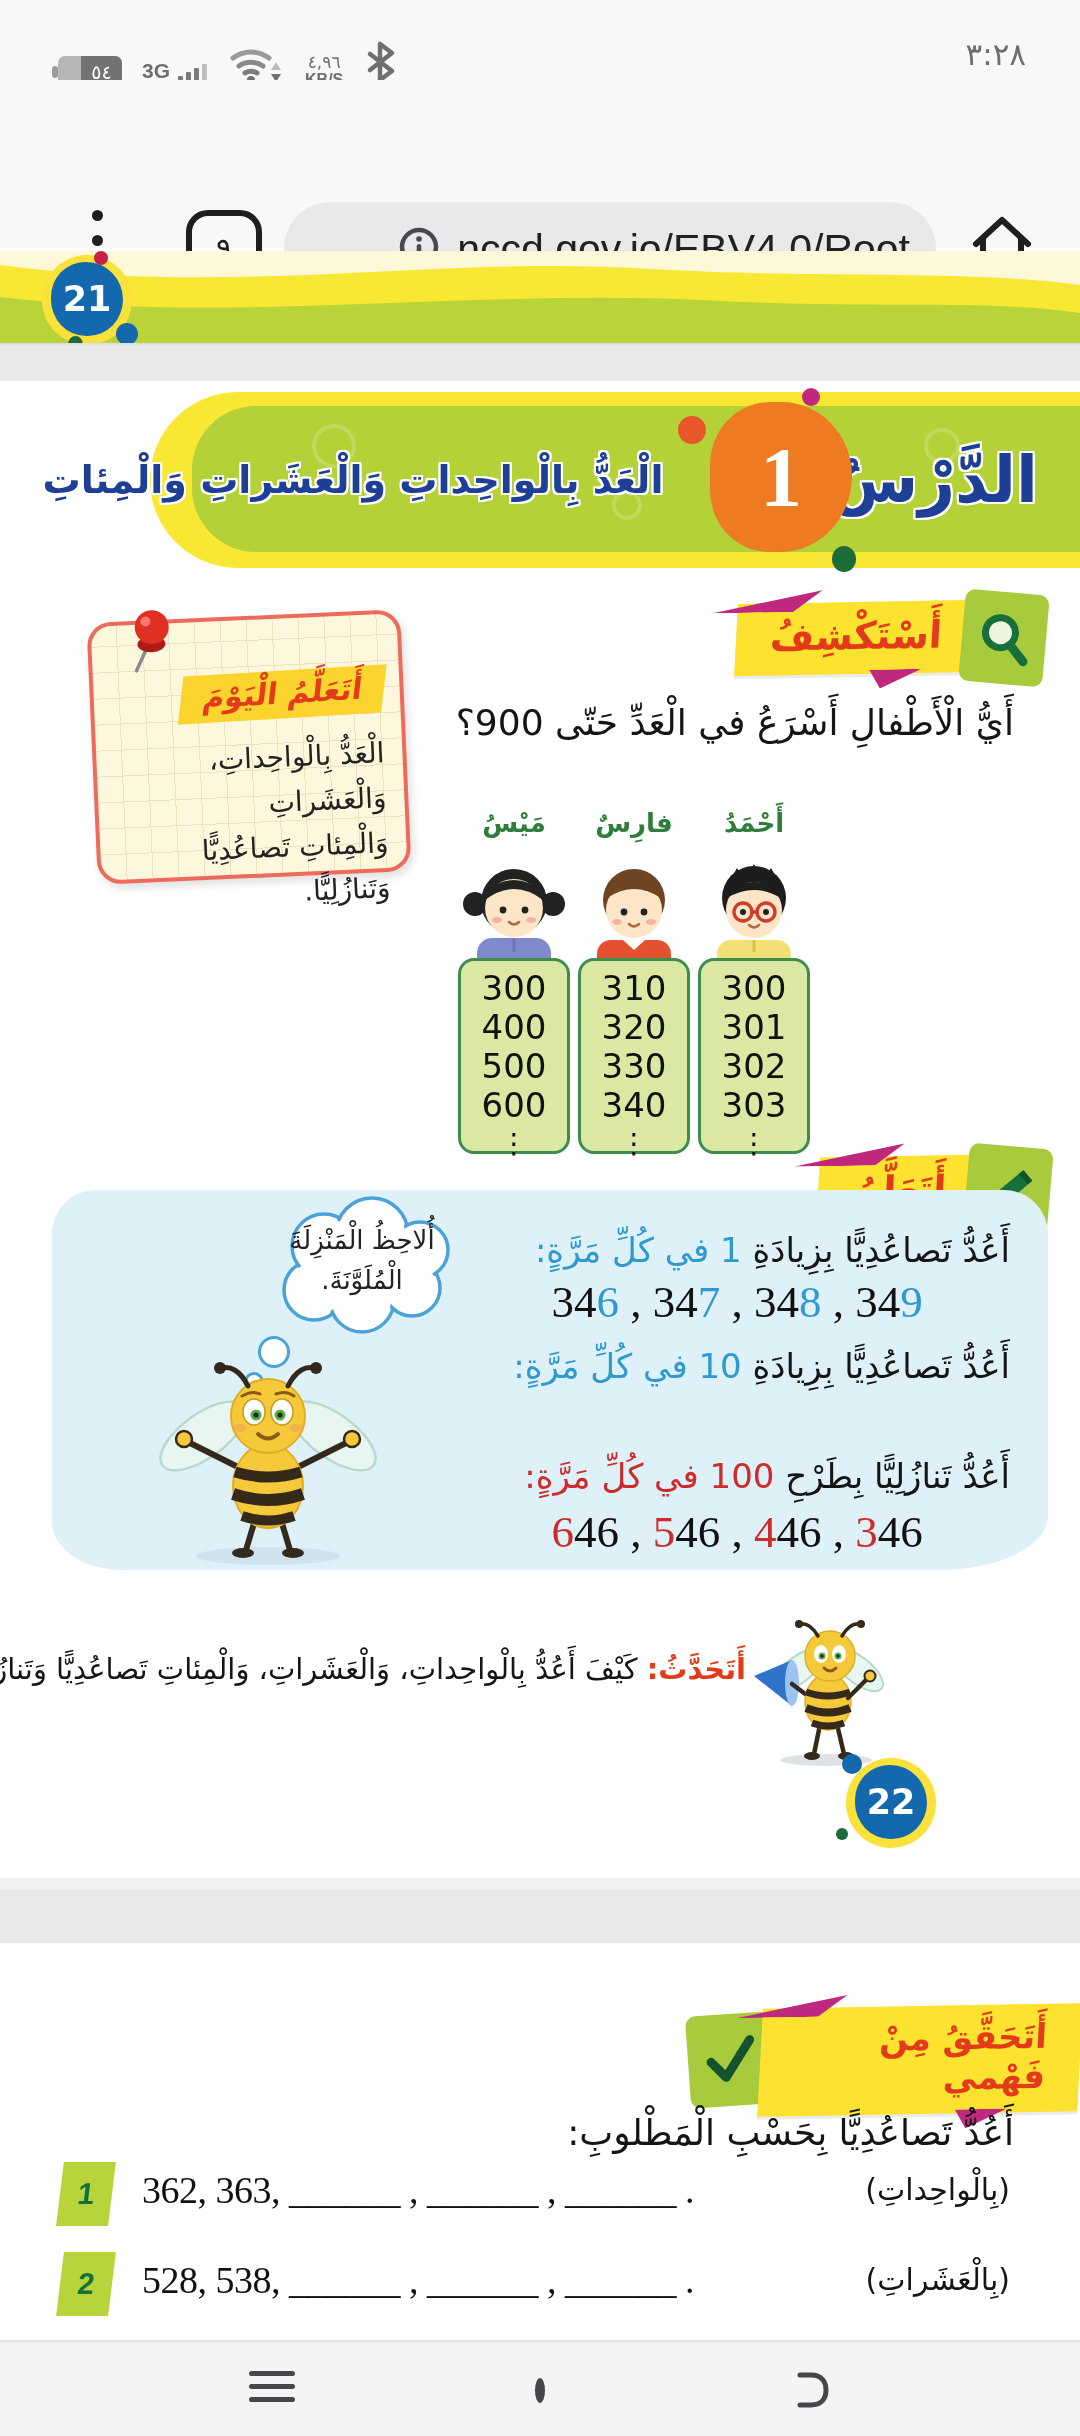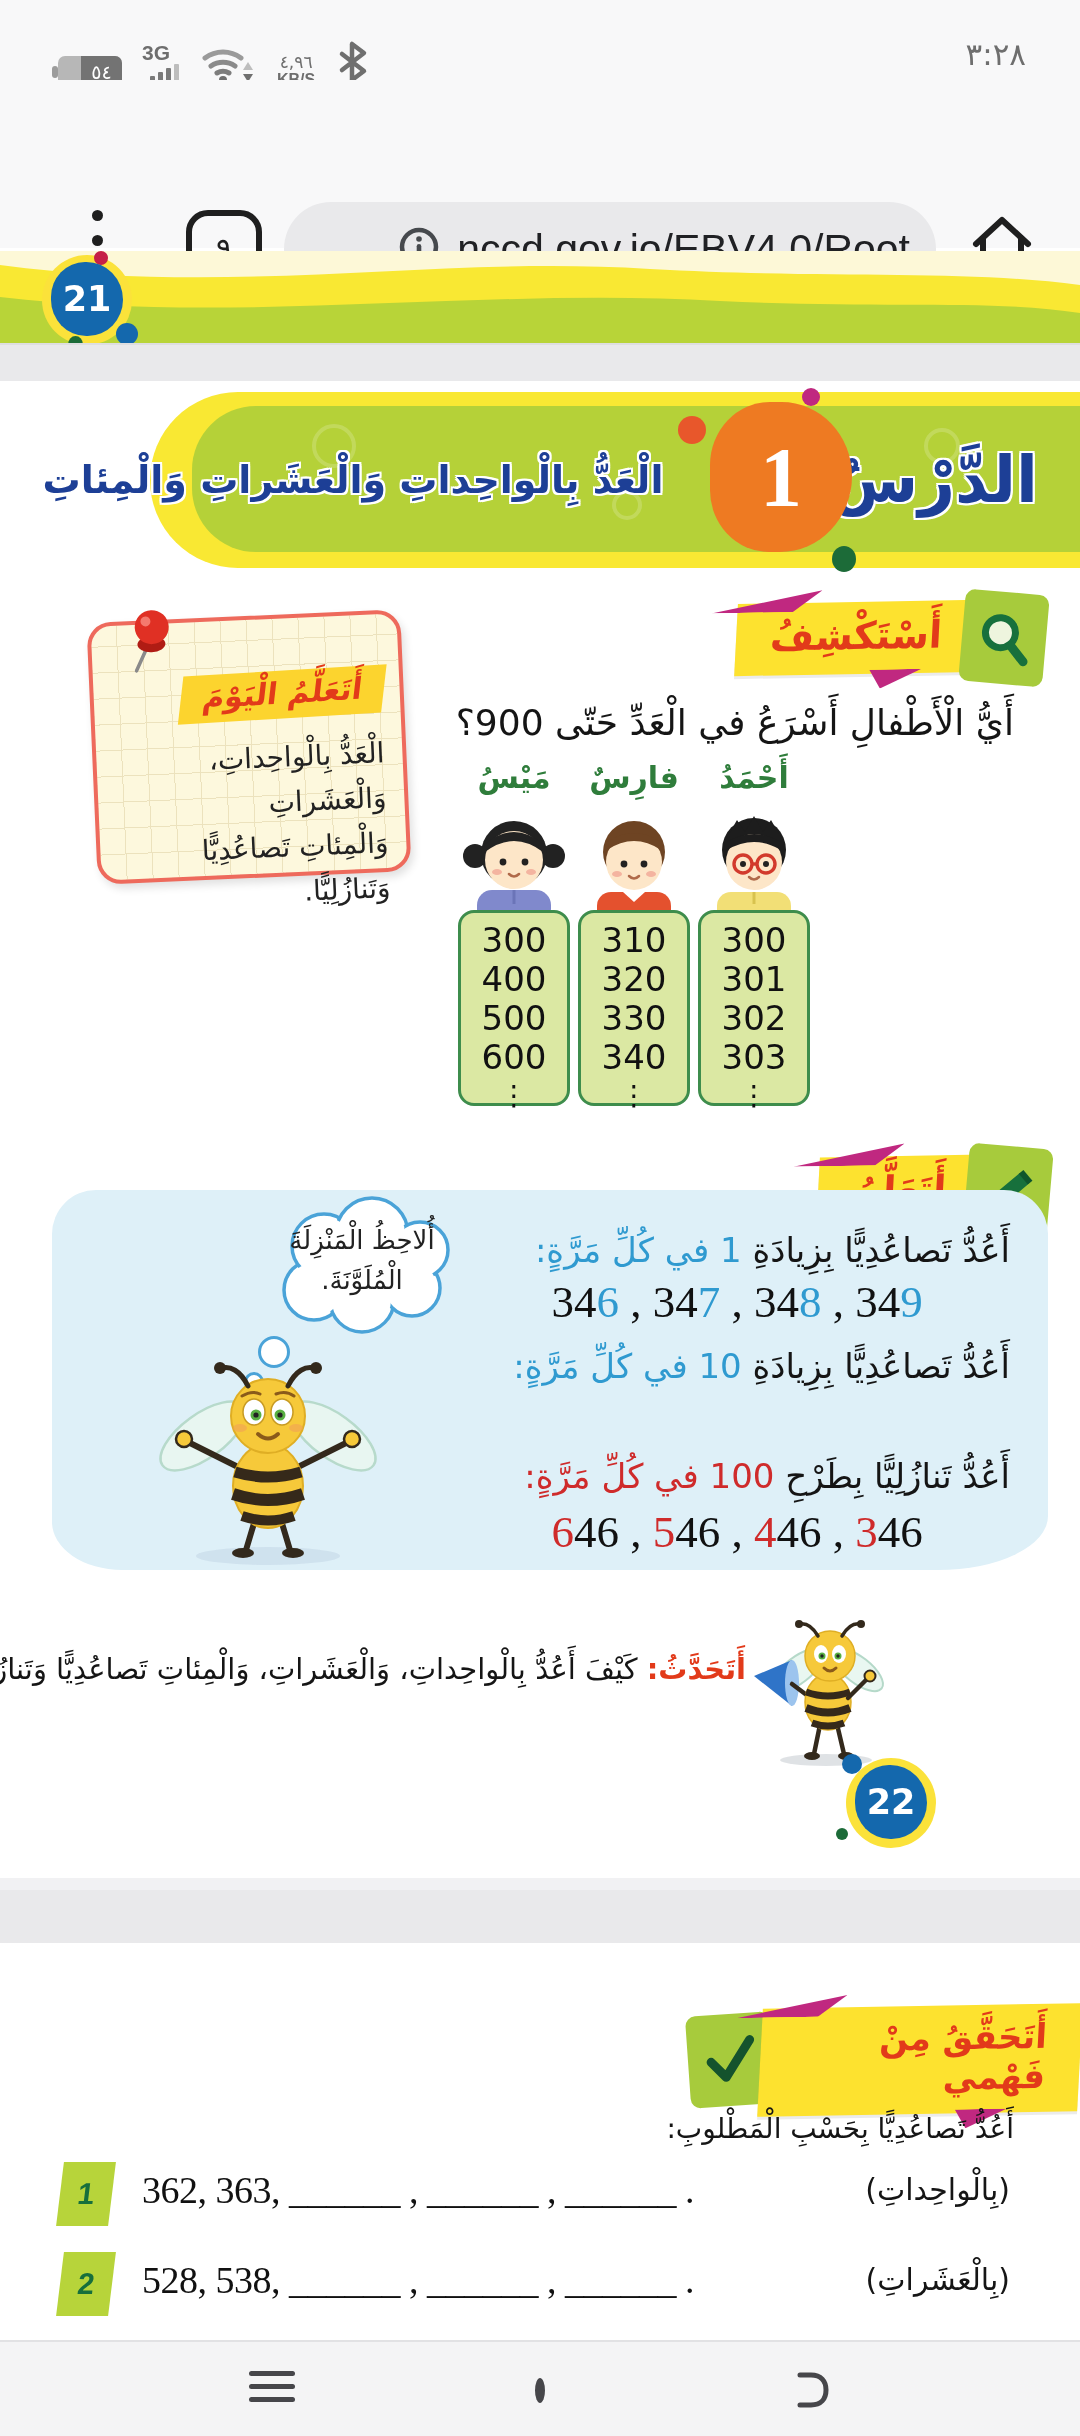--- a/index.html
+++ b/index.html
@@ -14,21 +14,21 @@
   .screen{ position:relative; width:1080px; height:2436px; background:#fff; overflow:hidden; margin:0 auto; }
   .ar{ font-family:"DejaVu Sans",sans-serif; direction:rtl; }
 
   
   .status-bar{ position:absolute; left:0; top:0; width:1080px; height:80px; background:#f8f8f9; }
   .sb-left{ position:absolute; left:58px; top:40px; display:flex; align-items:flex-end; gap:20px; color:var(--c-status); }
   .bat{ position:relative; width:64px; height:32px; border-radius:7px; overflow:visible; display:flex; background:#b7b7b7; }
   .bat::after{ content:''; position:absolute; left:-6px; top:10px; width:6px; height:12px; background:#9c9c9c; border-radius:3px; }
   .bat .lo{ width:36%; border-radius:7px 0 0 7px; }
   .bat .hi{ flex:1; background:#737373; border-radius:0 7px 7px 0; color:#fff; font-size:19px; display:flex; align-items:center; justify-content:center; }
-  .net{ display:flex; flex-direction:column; align-items:flex-start; }
+  .net{ display:flex; flex-direction:row; align-items:flex-start; }
   .net .g3{ font-size:21px; font-weight:bold; line-height:18px; font-family:"Liberation Sans",sans-serif; }
   .bars{ display:flex; align-items:flex-end; gap:3px; margin-top:2px; }
   .bars i{ display:block; width:5px; background:#7a7a7a; border-radius:1px; }
   .bars i:nth-child(1){height:8px}.bars i:nth-child(2){height:12px}.bars i:nth-child(3){height:16px}
   .bars i:nth-child(4){height:20px}.bars i:nth-child(5){height:24px;background:#bdbdbd}
   .rate{ text-align:center; line-height:17px; font-size:17px; }
   .rate .unit{ font-size:16px; font-weight:bold; font-family:"Liberation Sans",sans-serif; }
   .sb-time{ position:absolute; right:54px; top:36px; font-size:31px; color:var(--c-status); }
 
   
@@ -75,21 +75,21 @@
   .lb-yellow::before{ content:''; position:absolute; top:-17px; left:-26px; width:110px; height:26px; background:var(--magenta); clip-path:polygon(0 100%,100% 18%,74% 100%); }
   .lb-yellow::after{ content:''; position:absolute; bottom:-15px; right:22%; width:58px; height:19px; background:var(--magenta); clip-path:polygon(10% 0,100% 0,30% 100%); }
   .lb-icon{ width:84px; height:92px; background:var(--bgreen); border-radius:10px; display:flex; align-items:center; justify-content:center; flex:none; }
   .lb-icon.right{ margin-left:-14px; transform:rotate(5deg); }
   .lb-icon.left{ margin-right:-12px; transform:rotate(-4deg); }
 
   
   .question{ position:absolute; right:66px; top:702px; width:760px; font-size:36px; color:#151515; text-align:right; }
   .kids{ position:absolute; left:458px; top:760px; width:352px; height:388px; }
   .kid-col{ position:absolute; top:0; width:112px; }
-  .kid-name{ height:44px; text-align:center; font-size:30px; font-weight:bold; color:var(--ngreen); }
+  .kid-name{ height:44px; text-align:center; font-size:26px; font-weight:bold; color:var(--ngreen);margin-top:48px; }
   .kid-fig{ display:block; margin:0 auto -14px; position:relative; z-index:0; }
   .num-card{ position:relative; z-index:1; width:112px; height:196px; background:var(--cardbg); border:3px solid var(--cardbr); border-radius:16px; text-align:center; padding-top:8px; font-size:34px; line-height:39px; color:#111; }
   .vdots{ font-size:28px; line-height:30px; margin-top:4px; color:#111; font-family:"DejaVu Sans",sans-serif; }
 
   
   .note{ position:absolute; left:92px; top:616px; width:314px; height:262px; background:var(--notebg);
     background-image:repeating-linear-gradient(0deg,transparent 0 25px,#ece2bd 25px 26px),repeating-linear-gradient(90deg,transparent 0 25px,#ece2bd 25px 26px);
     border:4px solid var(--notebr); border-radius:24px; transform:rotate(-2.5deg); box-shadow:3px 5px 8px rgba(0,0,0,.12); }
   .note-banner{ position:absolute; right:16px; top:52px; background:#fcd42e; color:var(--bred); font-weight:bold; font-size:30px; padding:5px 22px 8px; transform:skewX(-10deg) rotate(-1deg); }
   .note-text{ position:absolute; right:18px; left:12px; top:116px; font-size:28px; line-height:45px; color:#222; text-align:right; }
@@ -111,21 +111,21 @@
   .trail3{ position:absolute; left:184px; top:208px; width:12px; height:12px; border-radius:50%; background:#fff; border:3px solid #4aa3d8; }
   .bee1{ position:absolute; left:66px; top:168px; }
 
   
   .talk{ position:absolute; right:334px; top:1652px; white-space:nowrap; font-size:29px; color:#151515; text-align:right; }
   .talk .lbl{ color:var(--bred); font-weight:bold; }
   .bee2{ position:absolute; left:746px; top:1618px; }
 
   
   .check-badge{ left:688px; top:2006px; }
-  .instruction{ position:absolute; right:66px; top:2112px; font-size:28px; color:#151515; text-align:right; }
+  .instruction{ position:absolute; right:66px; top:2112px; font-size:36px; color:#151515; text-align:right; }
   .ex-row .ex-badge{ position:absolute; width:52px; height:64px; background:#b7d43a; transform:skewX(-7deg); display:flex; align-items:center; justify-content:center; color:#176f3c; font-weight:bold; font-size:30px; font-family:"Liberation Sans",sans-serif; }
   .ex-nums{ position:absolute; left:142px; direction:ltr; font-family:"Liberation Serif","DejaVu Serif",serif; font-size:38px; color:#111; white-space:pre; letter-spacing:-0.5px; }
   .ex-hint{ position:absolute; right:70px; font-size:30px; color:#151515; text-align:right; }
 
   
   .navbar{ position:absolute; left:0; top:2340px; width:1080px; height:96px; background:#f4f4f5; border-top:2px solid #e2e2e4; }
   .nav-btn{ position:absolute; top:24px; width:52px; height:48px; background:transparent; border:none; }
   .hamb i{ display:block; width:46px; height:5px; border-radius:3px; background:#46464a; margin:0 auto 8px; }
   .circ{ width:44px; height:44px; border:5px solid #46464a; border-radius:50%; margin:0 auto; }
 </style>

